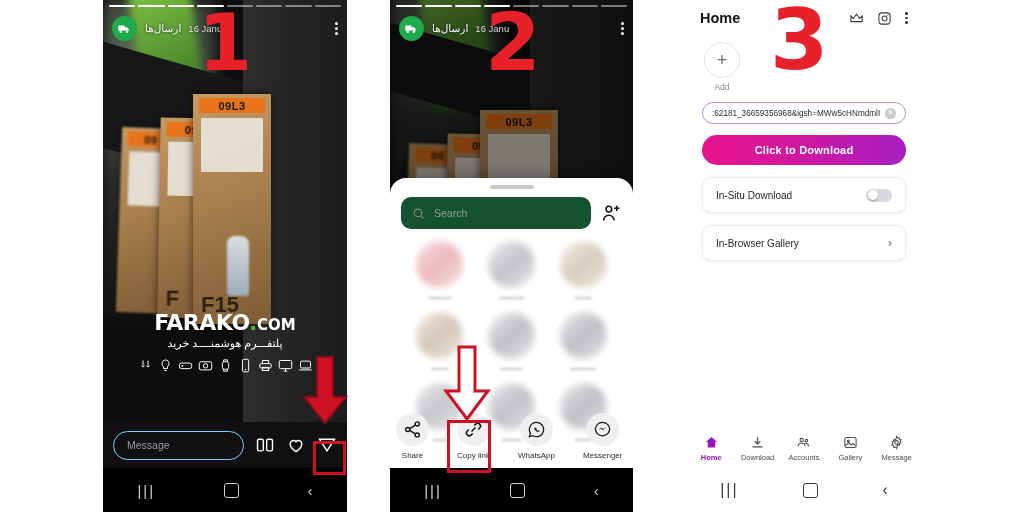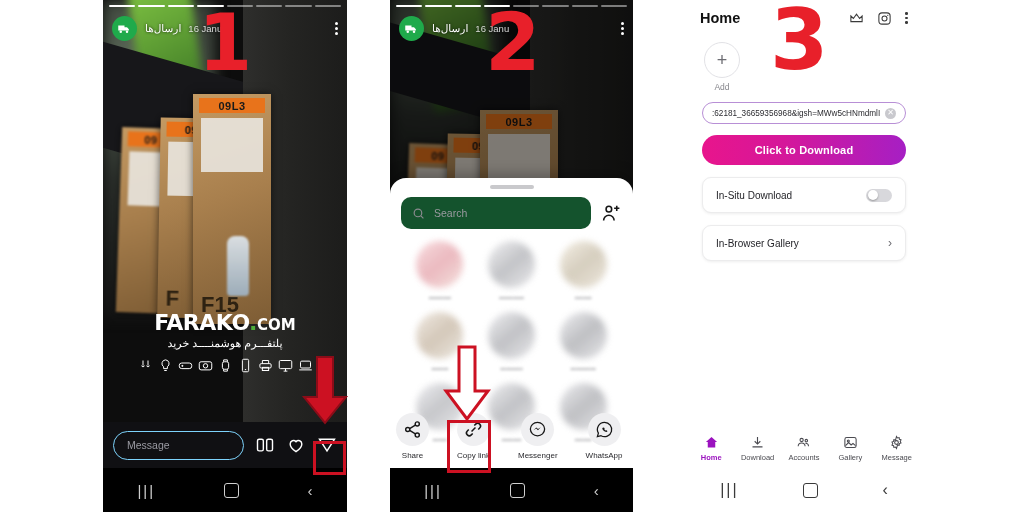--- a/index.html
+++ b/index.html
@@ -584,34 +584,34 @@
               <path d="M9.5 14.5l5-5"></path>
               <path d="M13 7l1.8-1.8a3.5 3.5 0 015 5L18 12"></path>
               <path d="M11 17l-1.8 1.8a3.5 3.5 0 01-5-5L6 12"></path>
             </svg>
         </div>
         <div class="slabel">Copy link</div>
       </div>
       <div class="share-item">
         <div class="sbtn">
           <svg viewBox="0 0 24 24" fill="none" stroke="currentColor" stroke-width="1.6">
+              <path d="M12 3a9 9 0 00-7.7 13.6L3 21l4.6-1.2A9 9 0 1012 3z"></path>
+              <path d="M9 9.5c0 3 2.5 5.5 5.5 5.5.8 0 1.3-.6 1-1.2l-.8-1-1.4.5-1.6-1.6.5-1.4-1-.8c-.6-.3-1.2.2-1.2 1z" fill="currentColor" stroke="none"></path>
+            </svg>
+        </div>
+        <div class="slabel">WhatsApp</div>
+      </div>
+      <div class="share-item">
+        <div class="sbtn">
+          <svg viewBox="0 0 24 24" fill="none" stroke="currentColor" stroke-width="1.6">
               <ellipse cx="12" cy="11.5" rx="9" ry="8.5"></ellipse>
               <path d="M7 13l3.4-3.6 2.3 2.1 3.4-2.5-3.5 3.8-2.3-2.1z" fill="currentColor" stroke="none"></path>
             </svg>
         </div>
         <div class="slabel">Messenger</div>
-      </div>
-      <div class="share-item">
-        <div class="sbtn">
-          <svg viewBox="0 0 24 24" fill="none" stroke="currentColor" stroke-width="1.6">
-              <path d="M12 3a9 9 0 00-7.7 13.6L3 21l4.6-1.2A9 9 0 1012 3z"></path>
-              <path d="M9 9.5c0 3 2.5 5.5 5.5 5.5.8 0 1.3-.6 1-1.2l-.8-1-1.4.5-1.6-1.6.5-1.4-1-.8c-.6-.3-1.2.2-1.2 1z" fill="currentColor" stroke="none"></path>
-            </svg>
-        </div>
-        <div class="slabel">WhatsApp</div>
       </div>
       <div class="share-item">
         <div class="sbtn">
           <svg viewBox="0 0 24 24" fill="none" stroke="currentColor" stroke-width="1.6">
               <circle cx="12" cy="12" r="9"></circle>
               <path d="M13.6 8.6h1.6V6.4h-1.9c-1.7 0-2.7 1-2.7 2.7v1.3H9v2.2h1.6v5.2h2.4v-5.2h1.7l.3-2.2h-2V9.5c0-.6.2-.9.6-.9z" fill="currentColor" stroke="none"></path>
             </svg>
         </div>
         <div class="slabel">Facebook</div>
       </div>

